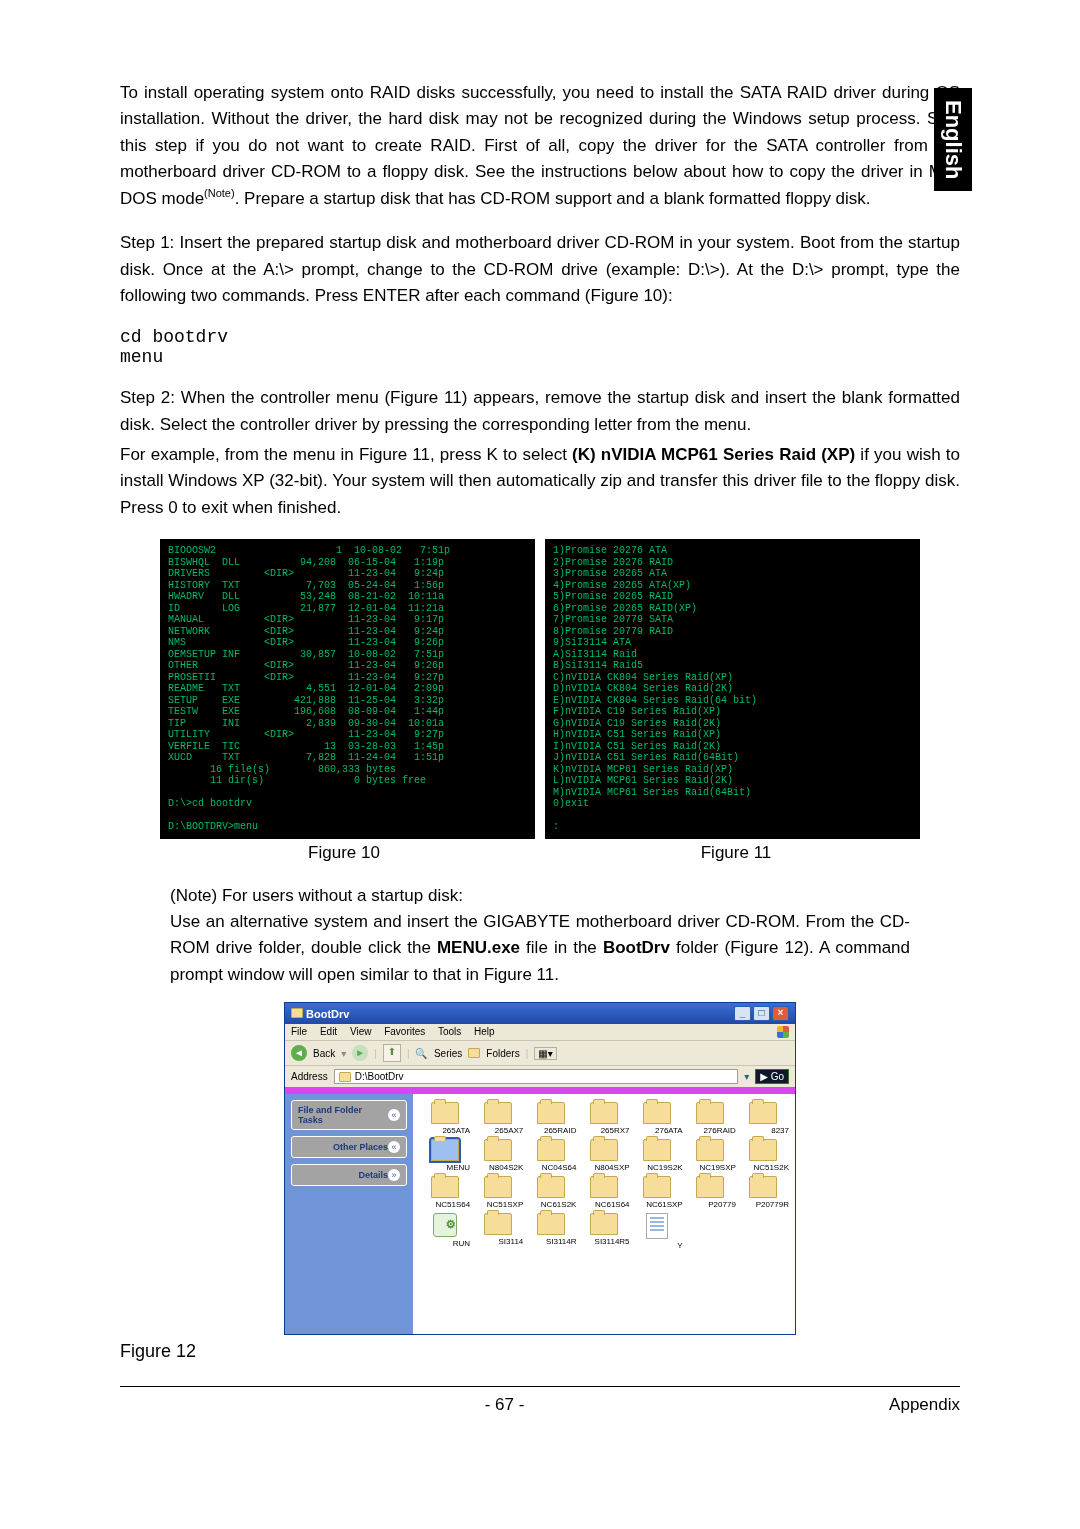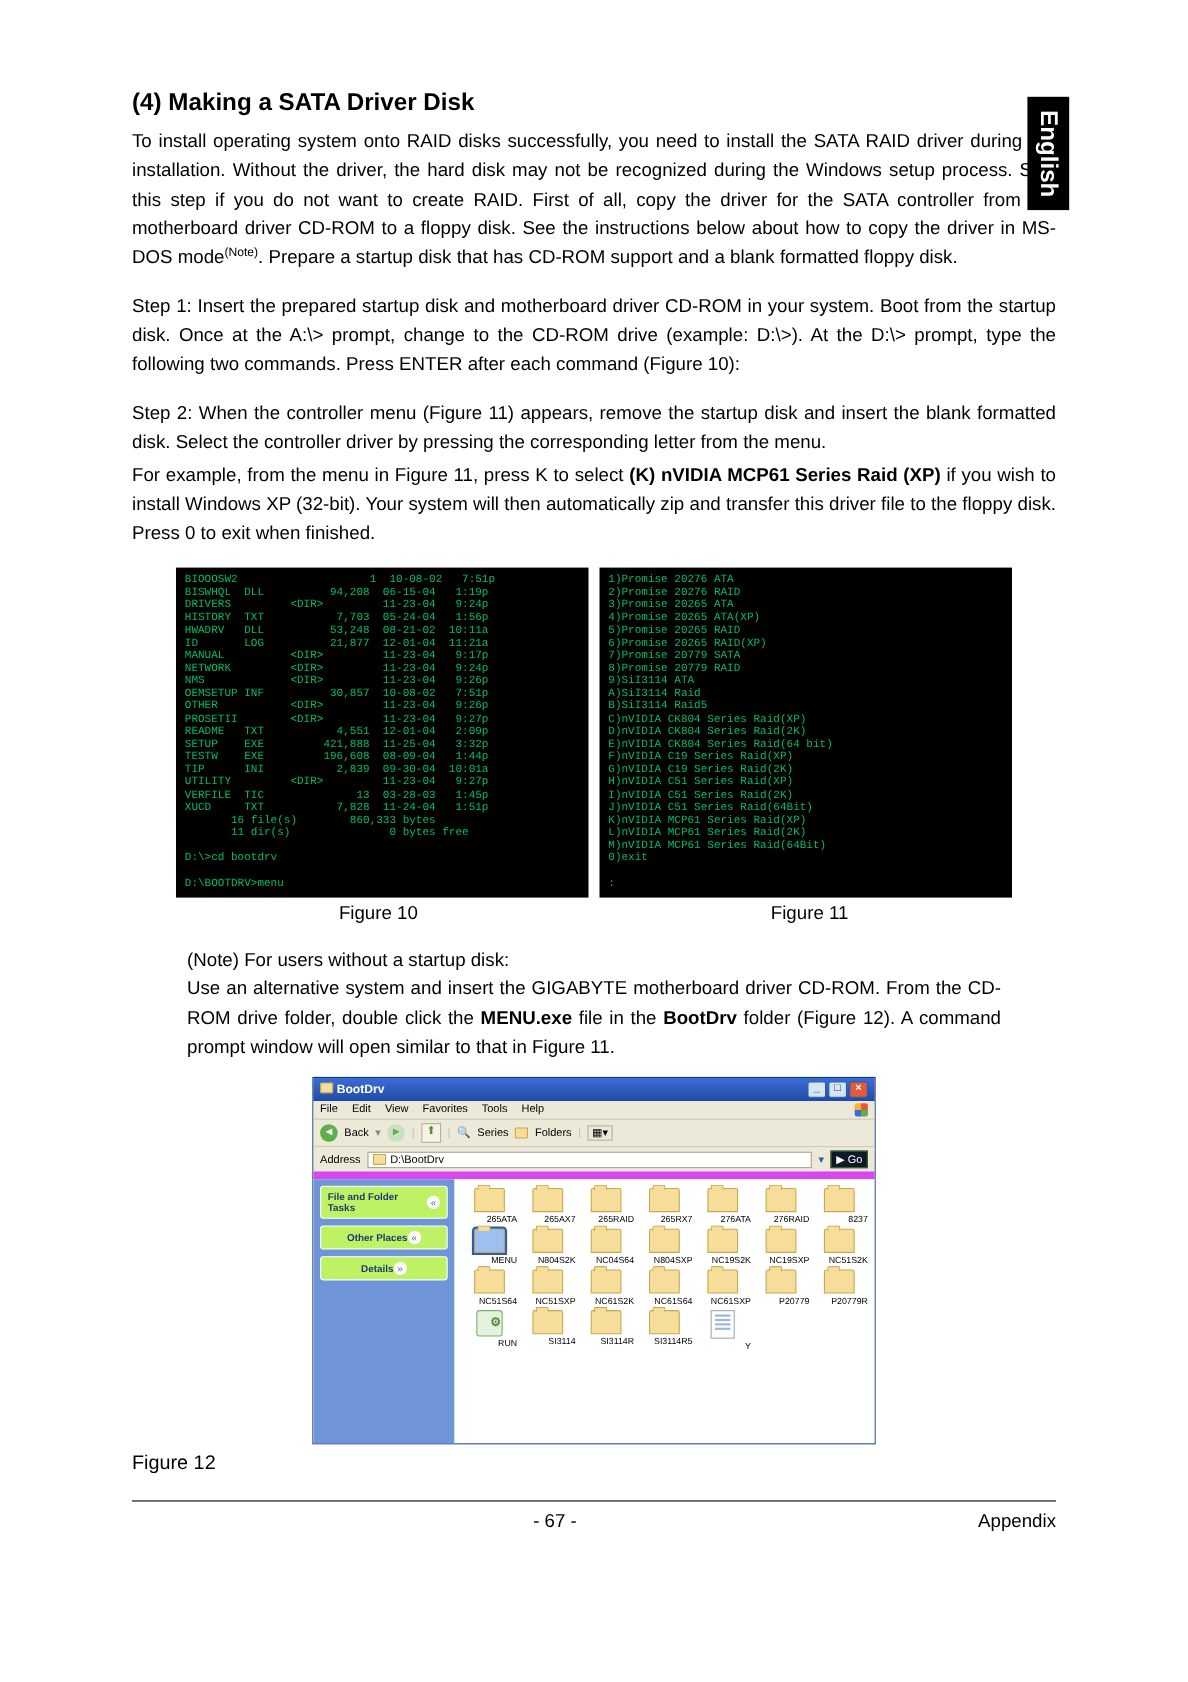--- a/index.html
+++ b/index.html
@@ -173,29 +173,29 @@
     background:#fff;
     height:240px;
   }
   .ex-side {
     width:128px;
     background:#6f95d8;
     padding:6px;
     box-sizing:border-box;
   }
   .ex-panel {
-    background:#bef264;
+    background:#a3a3a3;
     border:1px solid #fff;
     border-radius:3px;
     margin-bottom:6px;
     padding:4px 6px;
     color:#1f3a78;
     font-size:9px;
     display:flex;
-    justify-content:center;
+    justify-content:flex-end;
     align-items:center;
   }
   .ex-panel .chev {
     width:12px;height:12px;border-radius:50%;background:#fff;
     color:#3b5ea8;text-align:center;line-height:12px;font-size:9px;
   }
   .ex-files {
     flex:1;
     padding:8px 6px;
     display:grid;
@@ -252,28 +252,29 @@
     conic-gradient(#e35a3a 0 90deg,#5fae4a 90deg 180deg,#3b6ed5 180deg 270deg,#f7b233 270deg 360deg);
     border-radius:2px;}
   .fold-s{width:10px;height:8px;display:inline-block;background:#f7dd9a;border:1px solid #c8a94f;border-radius:1px;}
 </style>
 </head>
 <body>
 
 <div class="page">
   <div class="side-tab">English</div>
 
-  <h2 class="section-title">(4)   Making a SATA Driver Disk</h2>
 
   <div class="body-text">
     <span>To install operating system onto RAID disks successfully, you need to install the SATA RAID driver during OS installation. Without the driver, the hard disk may not be recognized during the Windows setup process.  Skip this step if you do not want to create RAID. First of all, copy the driver for the SATA controller from the motherboard driver CD-ROM to a floppy disk. See the instructions below about how to copy the driver in MS-DOS mode</span><sup>(Note)</sup><span>. Prepare a startup disk that has CD-ROM support and a blank formatted floppy disk.</span>
   </div>
 
   <div class="body-text">Step 1: Insert the prepared startup disk and motherboard driver CD-ROM in your system.  Boot from the startup disk. Once at the A:\&gt; prompt, change to the CD-ROM drive (example: D:\&gt;).  At the D:\&gt; prompt, type the following two commands. Press ENTER after each command (Figure 10):</div>
 
+  <div class="mono">cd bootdrv
+menu</div>
 
   <div class="body-text" style="margin-bottom:4px;">Step 2: When the controller menu (Figure 11) appears, remove the startup disk and insert the blank formatted disk.  Select the controller driver by pressing the corresponding letter from the menu.</div>
   <div class="body-text">
     <span>For example, from the menu in Figure 11, press K to select </span><b>(K) nVIDIA MCP61 Series Raid (XP)</b><span> if you wish to install Windows XP (32-bit). Your system will then automatically zip and transfer this driver file to the floppy disk.  Press 0 to exit when finished.</span>
   </div>
 
   <div class="figrow">
     <div class="termbox"><span>BIOOOSW2                    1  10-08-02   7:51p
 BISWHQL  DLL          94,208  06-15-04   1:19p
 DRIVERS         &lt;DIR&gt;         11-23-04   9:24p

